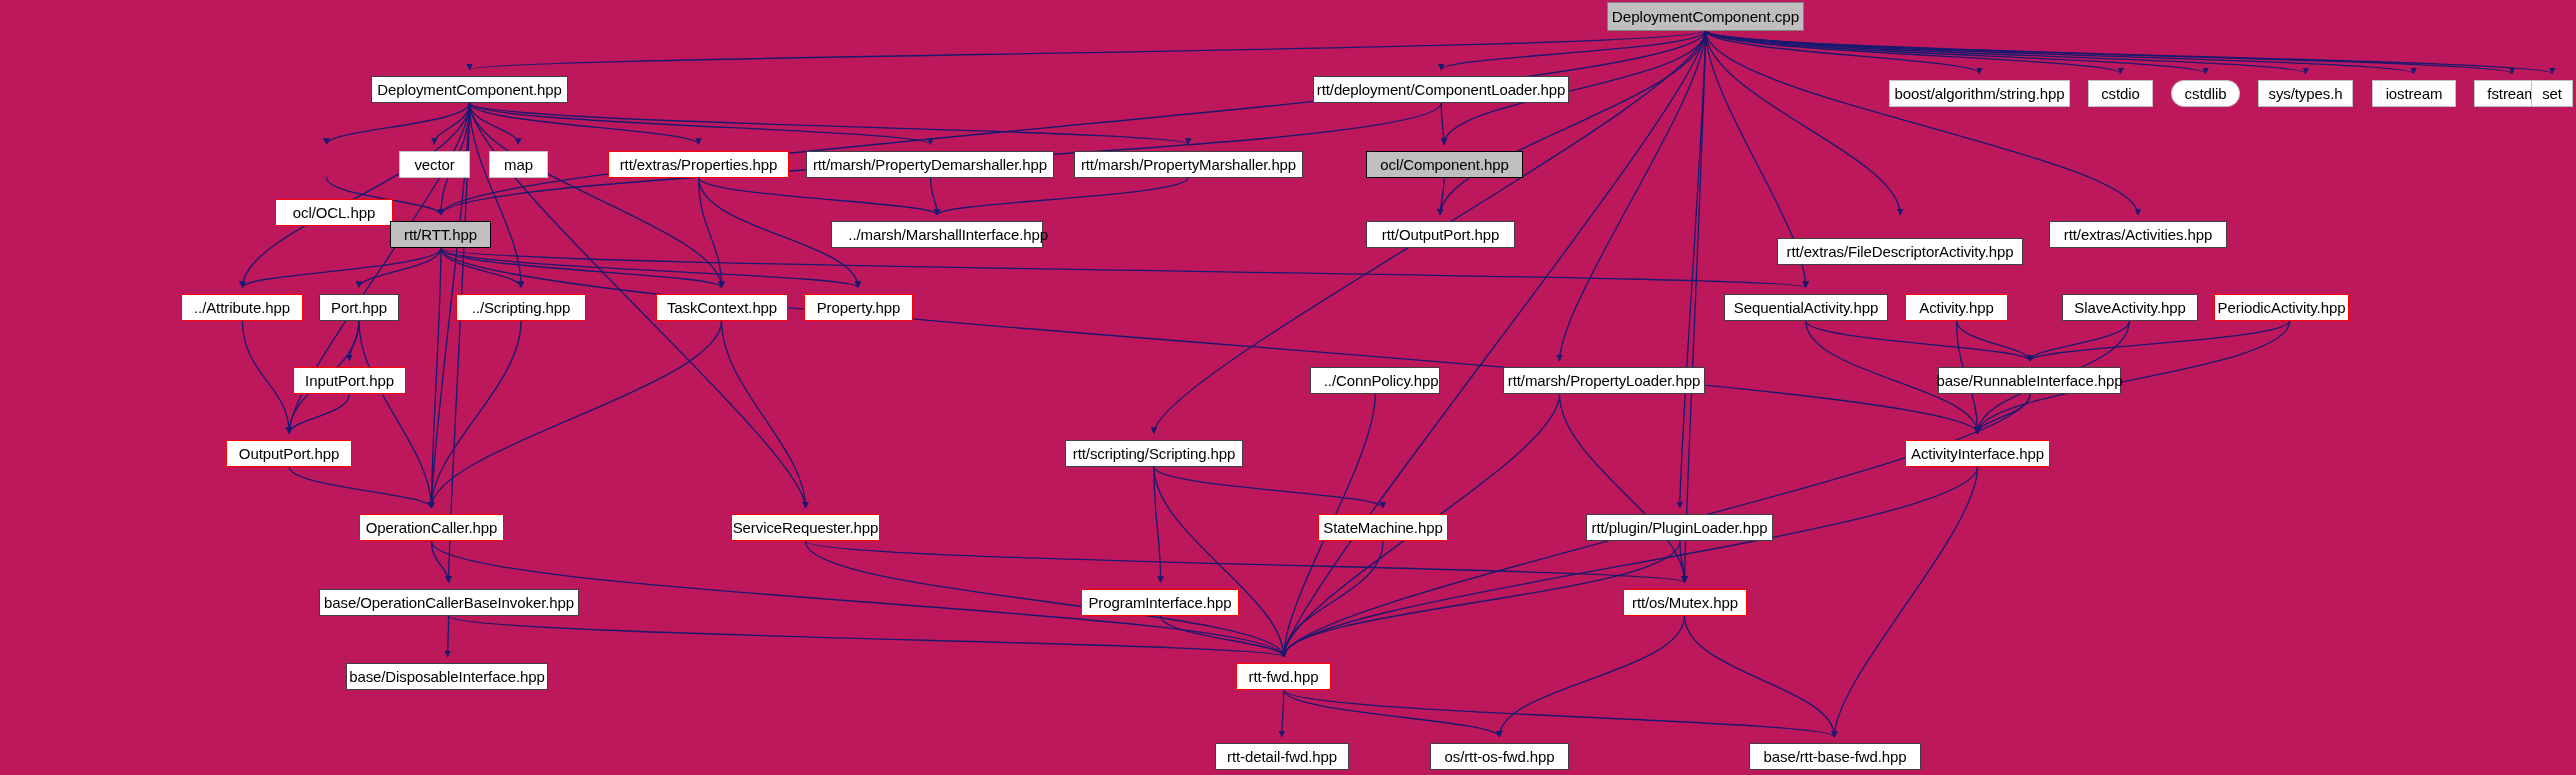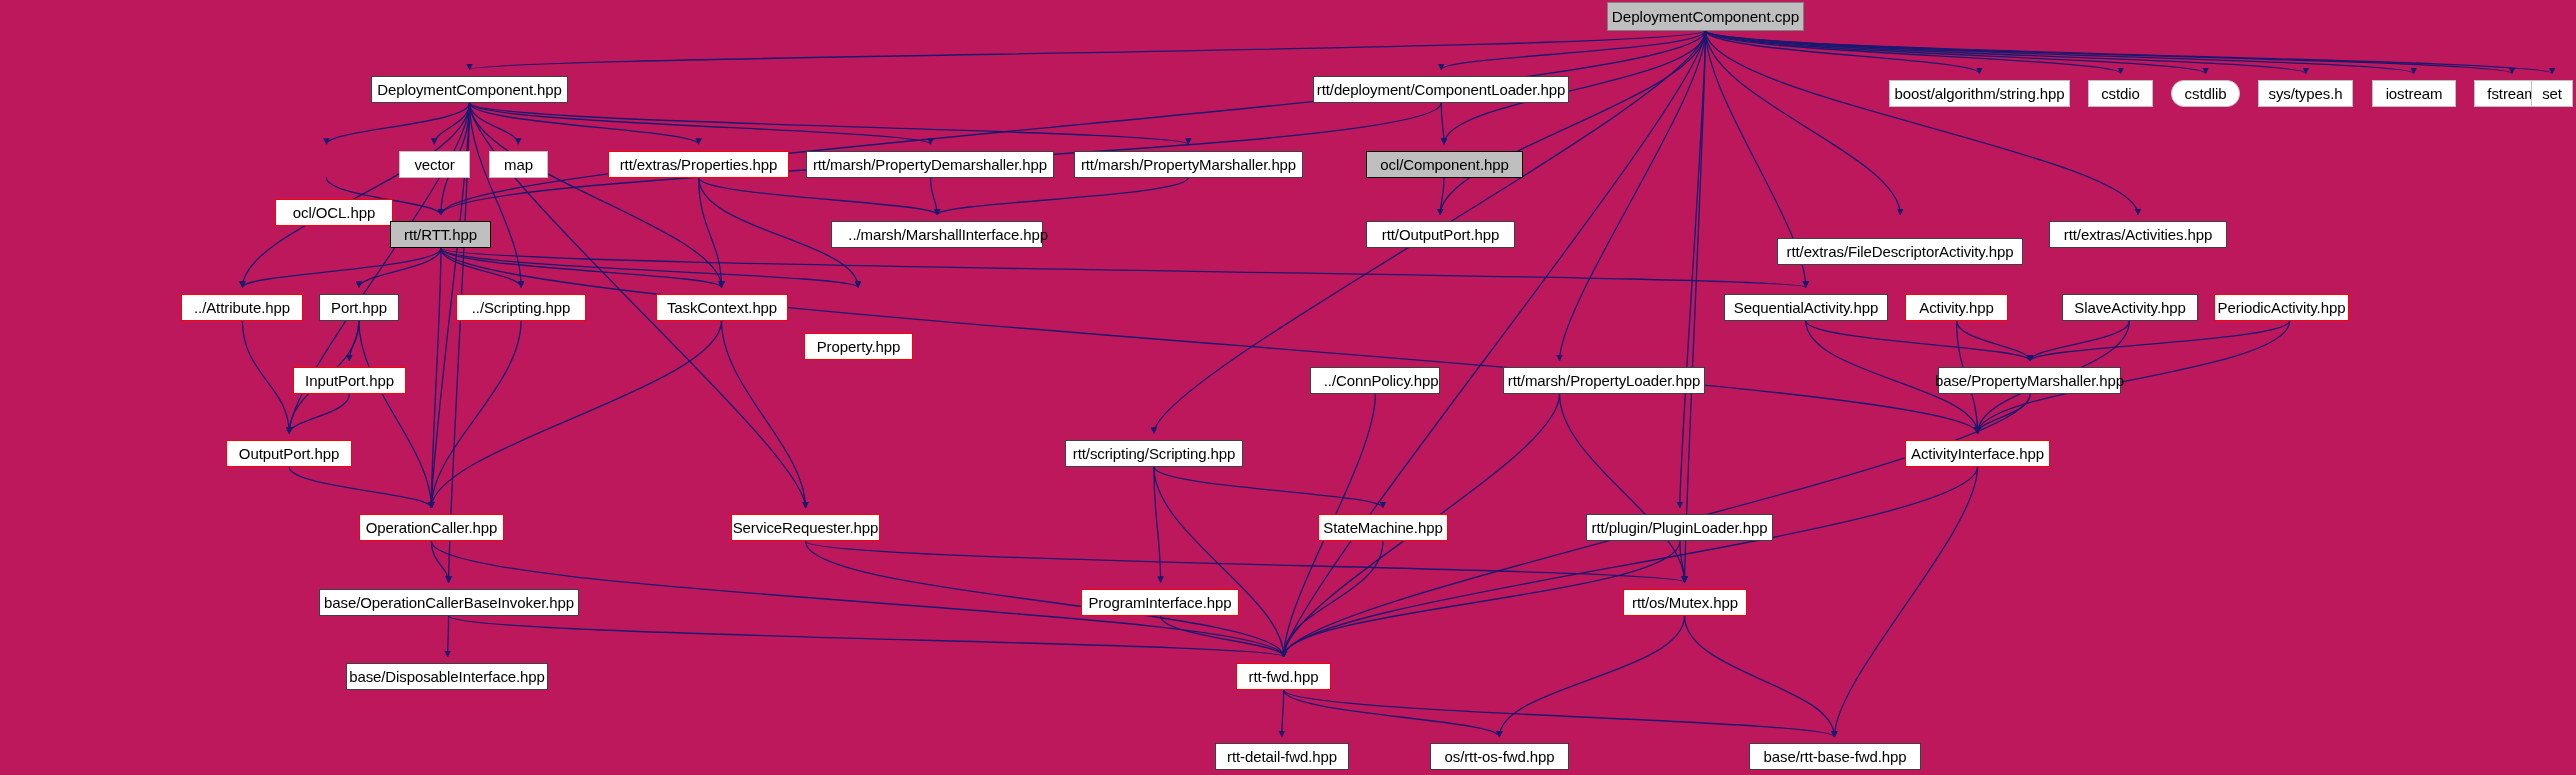--- a/index.html
+++ b/index.html
@@ -172,29 +172,29 @@
       <div class="node filled" style="left: 1366px; top: 151px; width: 157px;">ocl/Component.hpp</div>
       <div class="node filled" style="left: 390px; top: 221px; width: 101px;">rtt/RTT.hpp</div>
       <div class="node dark" style="left: 831px; top: 221px; width: 212px; padding-left: 28px;">../marsh/MarshallInterface.hpp</div>
       <div class="node dark" style="left: 1366px; top: 221px; width: 149px;">rtt/OutputPort.hpp</div>
       <div class="node dark" style="left: 1777px; top: 221px; width: 246px; margin-top: 17px;">rtt/extras/FileDescriptorActivity.hpp</div>
       <div class="node dark" style="left: 2049px; top: 221px; width: 178px;">rtt/extras/Activities.hpp</div>
       <div class="node red" style="left: 181px; top: 294px; width: 122px;">../Attribute.hpp</div>
       <div class="node dark" style="left: 319px; top: 294px; width: 80px;">Port.hpp</div>
       <div class="node red" style="left: 456px; top: 294px; width: 130px;">../Scripting.hpp</div>
       <div class="node red" style="left: 656px; top: 294px; width: 132px;">TaskContext.hpp</div>
-      <div class="node red" style="left: 804px; top: 294px; width: 109px; margin-top: 39px;">Property.hpp</div>
+      <div class="node red" style="left: 804px; top: 294px; width: 109px;">Property.hpp</div>
       <div class="node dark" style="left: 1724px; top: 294px; width: 164px;">SequentialActivity.hpp</div>
       <div class="node red" style="left: 1905px; top: 294px; width: 103px;">Activity.hpp</div>
       <div class="node dark" style="left: 2062px; top: 294px; width: 136px;">SlaveActivity.hpp</div>
       <div class="node red" style="left: 2214px; top: 294px; width: 135px;">PeriodicActivity.hpp</div>
       <div class="node red" style="left: 293px; top: 367px; width: 113px;">InputPort.hpp</div>
       <div class="node dark" style="left: 1310px; top: 367px; width: 130px; padding-left: 18px;">../ConnPolicy.hpp</div>
       <div class="node dark" style="left: 1458px; top: 367px; width: 202px; margin-left: 45px;">rtt/marsh/PropertyLoader.hpp</div>
-      <div class="node dark" style="left: 1938px; top: 367px; width: 183px;">base/PropertyMarshaller.hpp</div>
+      <div class="node dark" style="left: 1938px; top: 367px; width: 183px;">base/RunnableInterface.hpp</div>
       <div class="node red" style="left: 226px; top: 440px; width: 126px;">OutputPort.hpp</div>
       <div class="node dark" style="left: 1065px; top: 440px; width: 178px;">rtt/scripting/Scripting.hpp</div>
       <div class="node red" style="left: 1905px; top: 440px; width: 145px;">ActivityInterface.hpp</div>
       <div class="node red" style="left: 359px; top: 514px; width: 145px;">OperationCaller.hpp</div>
       <div class="node red" style="left: 731px; top: 514px; width: 149px;">ServiceRequester.hpp</div>
       <div class="node red" style="left: 1318px; top: 514px; width: 130px;">StateMachine.hpp</div>
       <div class="node dark" style="left: 1586px; top: 514px; width: 187px;">rtt/plugin/PluginLoader.hpp</div>
       <div class="node dark" style="left: 319px; top: 589px; width: 260px;">base/OperationCallerBaseInvoker.hpp</div>
       <div class="node red" style="left: 1081px; top: 589px; width: 158px;">ProgramInterface.hpp</div>
       <div class="node red" style="left: 1623px; top: 589px; width: 124px;">rtt/os/Mutex.hpp</div>

